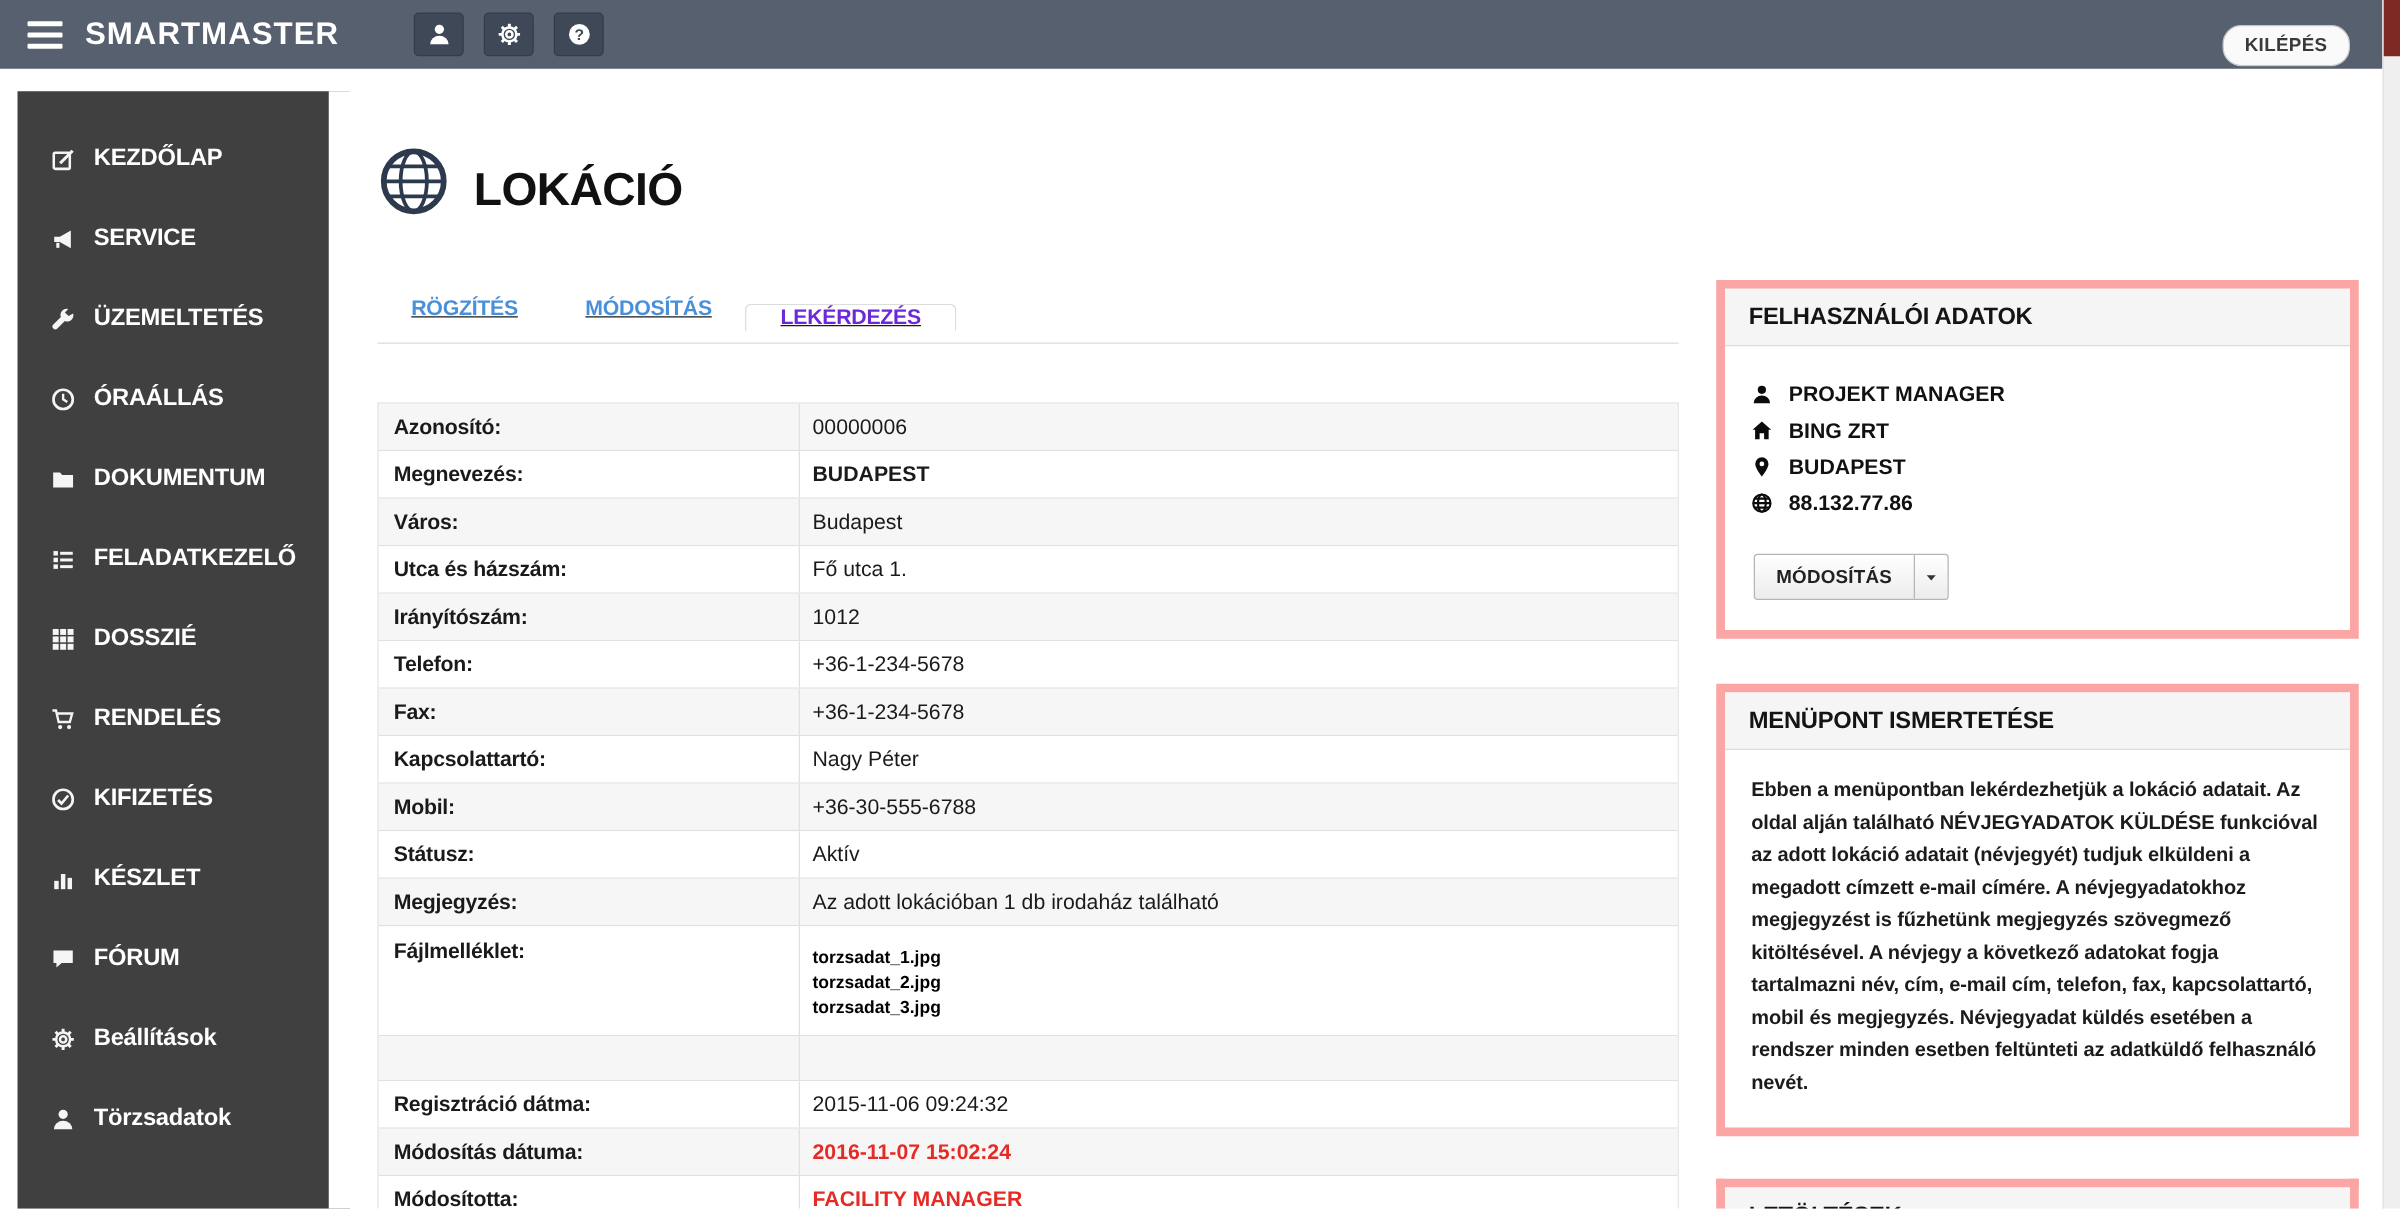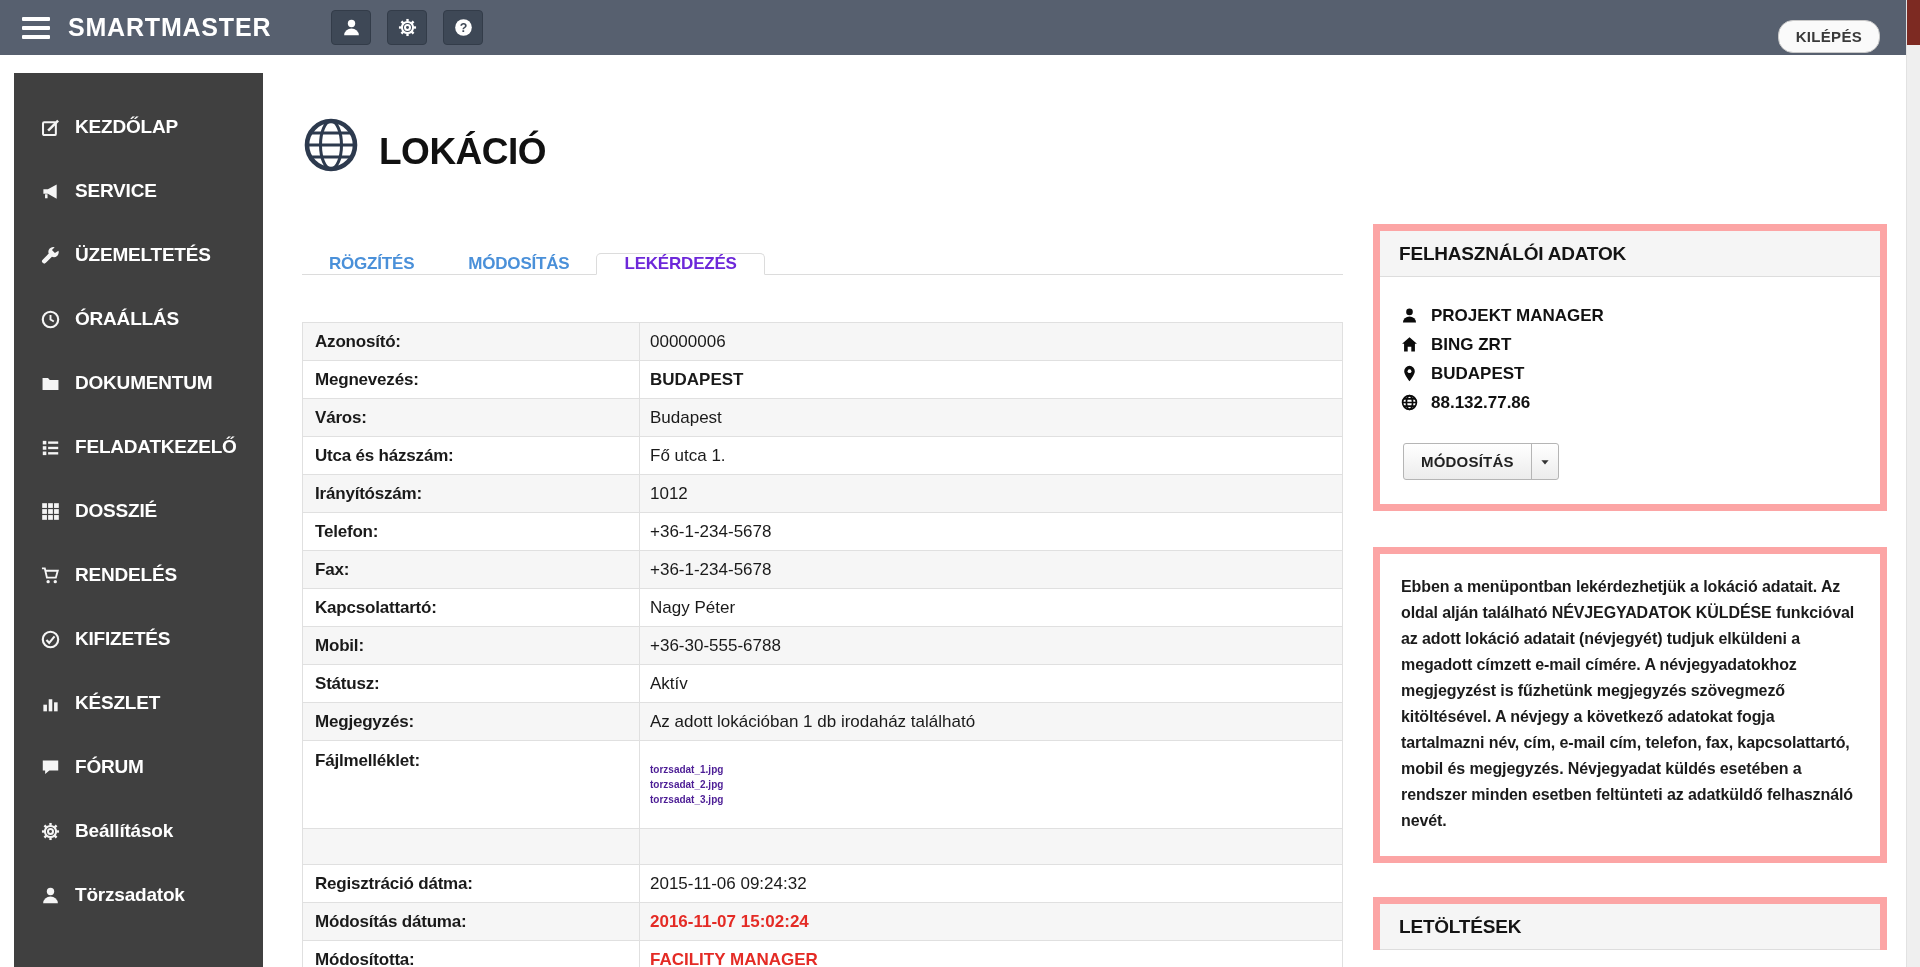--- a/index.html
+++ b/index.html
@@ -47,21 +47,21 @@
   .side-item .lbl { font-size:19px; font-weight:700; letter-spacing:-0.2px; white-space:nowrap; }
 
   
   .main { position:absolute; top:73px; left:263px; right:14px; bottom:0; background:#fff; overflow:hidden; }
 
   .page-head { position:absolute; top:44px; left:40px; display:flex; align-items:flex-end; gap:20px; }
   .globe-big { width:56px; height:56px; color:#2d3a4e; }
   .page-title { font-size:37px; font-weight:700; letter-spacing:-0.5px; color:#111; }
 
   .tabs { position:absolute; top:147px; left:39px; width:1041px; height:55px;
-          display:flex; align-items:flex-end; border-bottom:1px solid #dcdcdc; }
+          display:flex; align-items:center; border-bottom:1px solid #dcdcdc;text-decoration:underline; }
   .tab {
     display:flex; align-items:center; padding:0 27px; font-size:17px; font-weight:700;
     color:#4a90d9; cursor:pointer; letter-spacing:-0.2px;
   }
   .tab.active {
     color:#6d28d9; background:#fff; border:1px solid #dcdcdc; border-bottom:1px solid #fff;
     border-radius:5px 5px 0 0; margin-bottom:-1px;margin-top:12px;
   }
 
   
@@ -73,21 +73,21 @@
     width:337px; flex:0 0 337px; padding-left:12px; display:flex; align-items:center;
     font-weight:700; font-size:17px; color:#1a1a1a; border-right:1px solid #e0e0e0;
     letter-spacing:-0.2px;
   }
   .cell-value { flex:1; display:flex; align-items:center; padding-left:10px; font-size:17px; color:#1a1a1a; }
   .v-bold { font-weight:700; }
   .v-red { color:#e42b25; font-weight:700; }
   .t-row.files { min-height:88px; }
   .t-row.files .cell-label { align-items:flex-start; padding-top:10px; }
   .t-row.files .cell-value { flex-direction:column; align-items:flex-start; justify-content:center; padding:8px 0 8px 10px; gap:4px; }
-  .file-link { font-size:10px; color:#4c1d95; text-decoration:none; font-weight:700; cursor:pointer; }
+  .file-link { font-size:14px; color:#000000; text-decoration:none; font-weight:700; cursor:pointer; }
   .t-row.empty { min-height:36px; }
 
   
   .right-col { position:absolute; top:151px; left:1110px; width:514px; }
   .panel { border:7px solid #fca5a5; background:#fff; }
   .panel-header {
     background:#f5f5f5; border-bottom:1px solid #ddd; height:46px;
     display:flex; align-items:center; padding-left:19px;
     font-size:19px; font-weight:700; color:#141414; letter-spacing:-0.2px;
   }
@@ -438,20 +438,21 @@
                 <svg viewBox="0 0 16 16" fill="currentColor">
                   <path d="M3.2 5.5h9.6L8 11.3z"></path>
                 </svg>
               </span>
           </div>
         </div>
       </div>
     </div>
 
     <div class="panel">
+      <div class="panel-header">MENÜPONT ISMERTETÉSE</div>
       <div class="info-body">
         <p>Ebben a menüpontban lekérdezhetjük a lokáció adatait. Az oldal alján található NÉVJEGYADATOK KÜLDÉSE funkcióval az adott lokáció adatait (névjegyét) tudjuk elküldeni a megadott címzett e-mail címére. A névjegyadatokhoz megjegyzést is fűzhetünk megjegyzés szövegmező kitöltésével. A névjegy a következő adatokat fogja tartalmazni név, cím, e-mail cím, telefon, fax, kapcsolattartó, mobil és megjegyzés. Névjegyadat küldés esetében a rendszer minden esetben feltünteti az adatküldő felhasználó nevét.</p>
       </div>
     </div>
 
     <div class="panel p3 panel-cut">
       <div class="panel-header">LETÖLTÉSEK</div>
     </div>
 
   </div>

